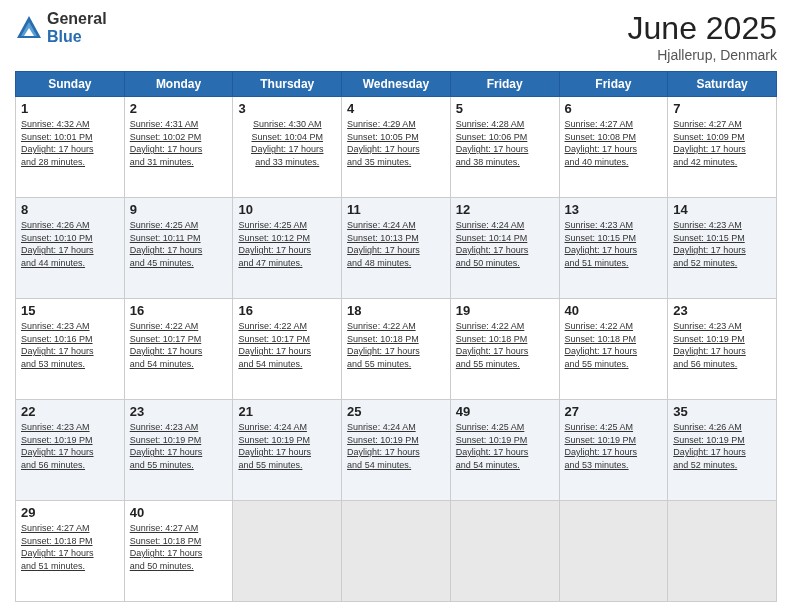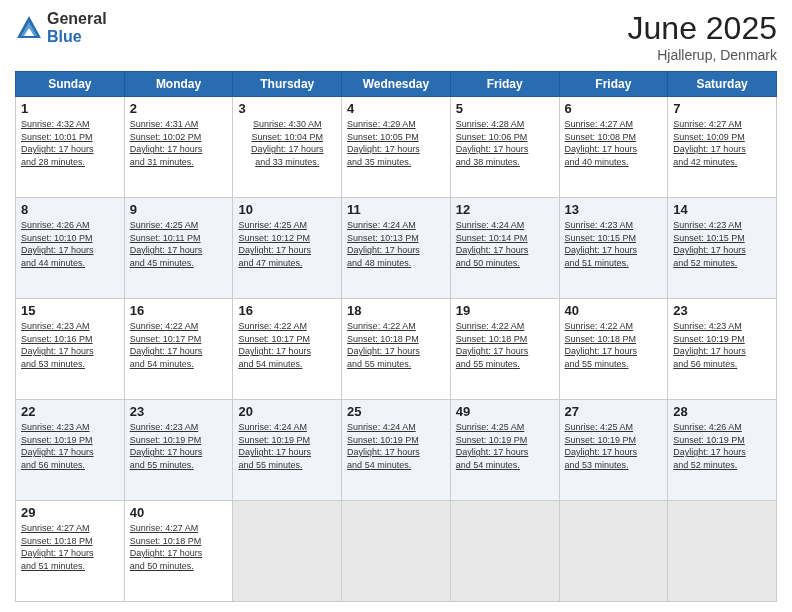--- a/index.html
+++ b/index.html
@@ -301,21 +301,21 @@
 and 56 minutes.</div>
           </td>
           <td>
             <span class="day-num">23</span>
             <div class="day-info" style="white-space: pre-line;">Sunrise: 4:23 AM
 Sunset: 10:19 PM
 Daylight: 17 hours
 and 55 minutes.</div>
           </td>
           <td>
-            <span class="day-num">20</span>
+            <span class="day-num">21</span>
             <div class="day-info" style="white-space: pre-line;">Sunrise: 4:24 AM
 Sunset: 10:19 PM
 Daylight: 17 hours
 and 55 minutes.</div>
           </td>
           <td>
             <span class="day-num">25</span>
             <div class="day-info" style="white-space: pre-line;">Sunrise: 4:24 AM
 Sunset: 10:19 PM
 Daylight: 17 hours
@@ -329,21 +329,21 @@
 and 54 minutes.</div>
           </td>
           <td>
             <span class="day-num">27</span>
             <div class="day-info" style="white-space: pre-line;">Sunrise: 4:25 AM
 Sunset: 10:19 PM
 Daylight: 17 hours
 and 53 minutes.</div>
           </td>
           <td>
-            <span class="day-num">28</span>
+            <span class="day-num">35</span>
             <div class="day-info" style="white-space: pre-line;">Sunrise: 4:26 AM
 Sunset: 10:19 PM
 Daylight: 17 hours
 and 52 minutes.</div>
           </td>
         </tr>
         <tr>
           <td>
             <span class="day-num">29</span>
             <div class="day-info" style="white-space: pre-line;">Sunrise: 4:27 AM

